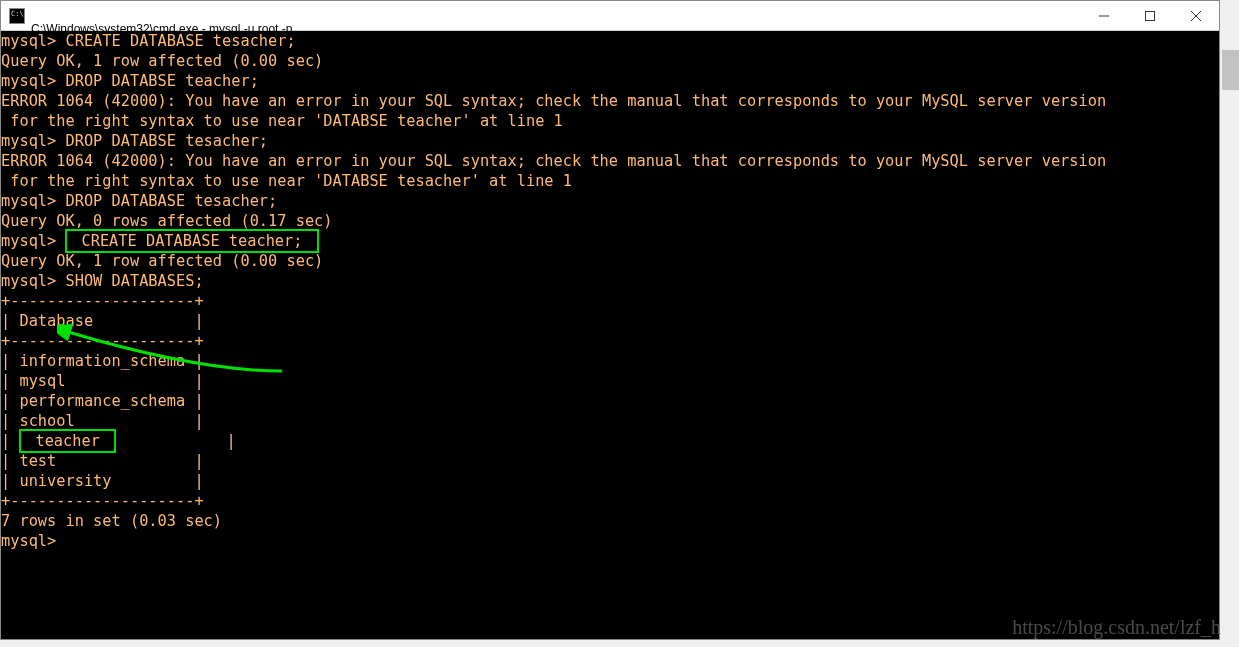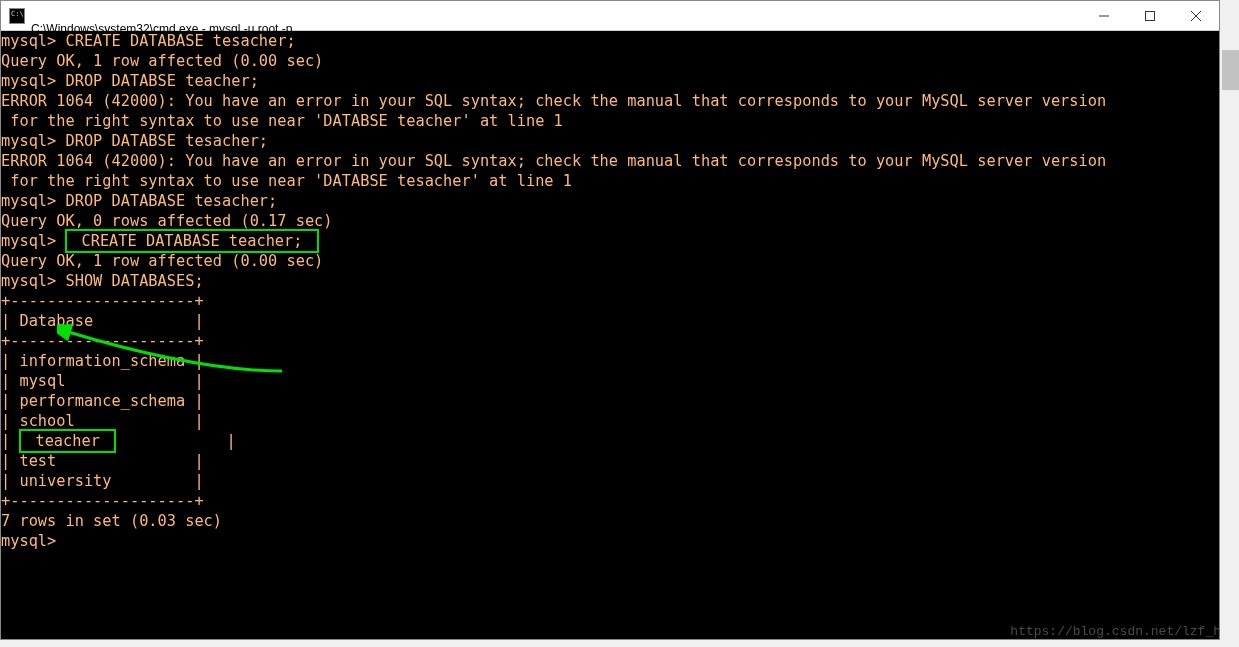--- a/index.html
+++ b/index.html
@@ -99,22 +99,22 @@
       height: 40px;
       background: #c2c2c2;
       position: absolute;
       top: 20px;
     }
     .watermark {
       position: absolute;
       right: 18px;
       bottom: 8px;
       color: #6a6a6a;
-      font-size: 13px;
-      font-family: Liberation Mono, monospace;
+      font-size: 20px;
+      font-family: Liberation Serif, serif;
       opacity: 0.7;
     }
   </style>
 </head>
 <body>
 
 <div class="window">
   <div class="titlebar">
     <span class="titlebar-icon"></span>
     <span class="titlebar-title">C:\Windows\system32\cmd.exe - mysql  -u root -p</span>

